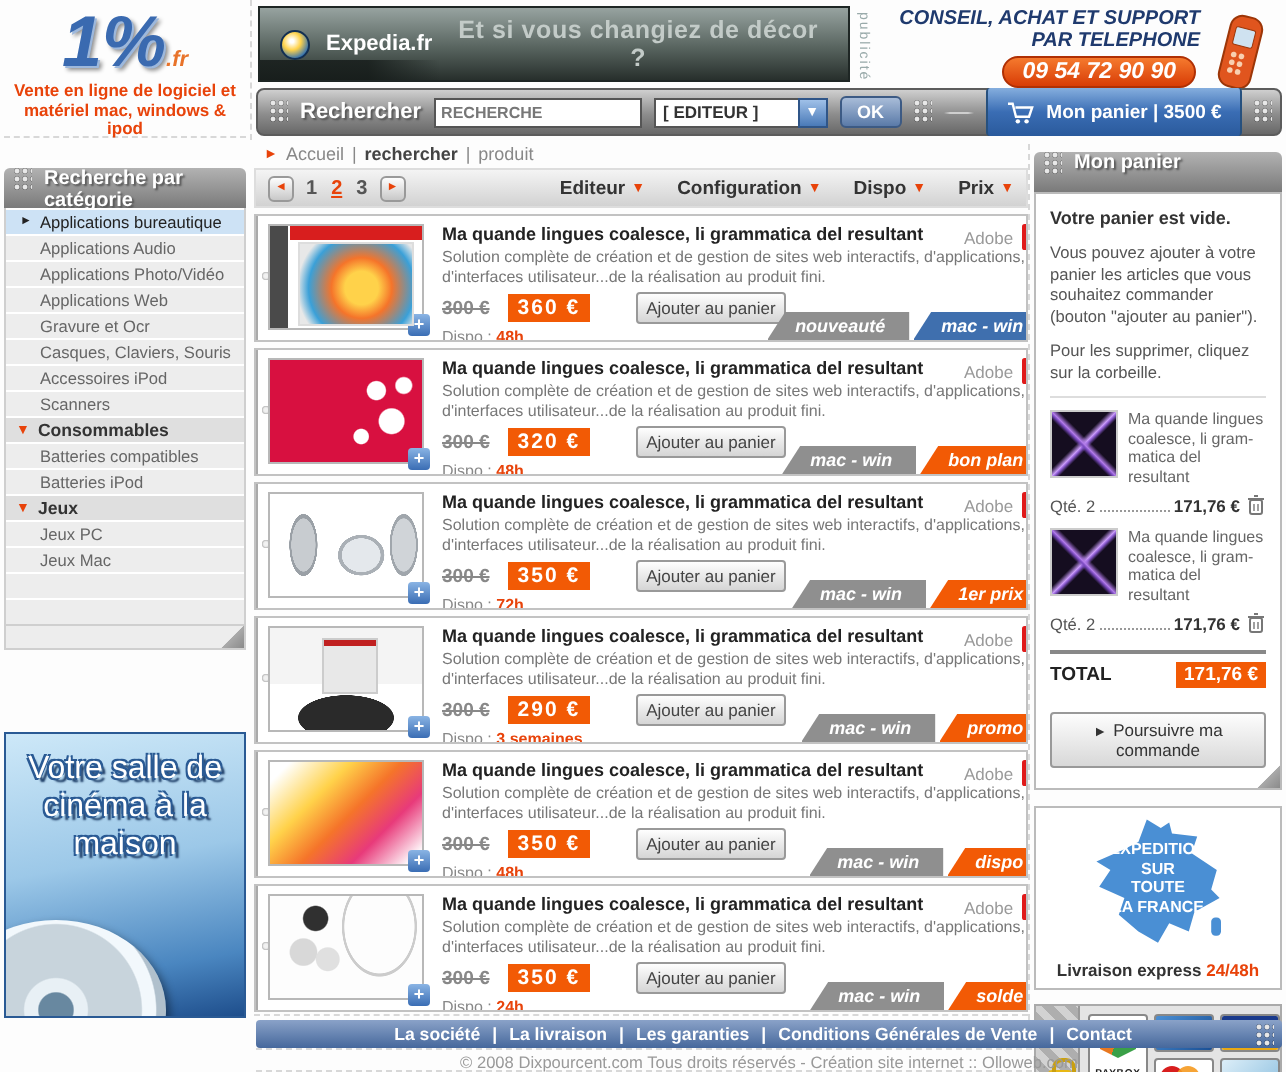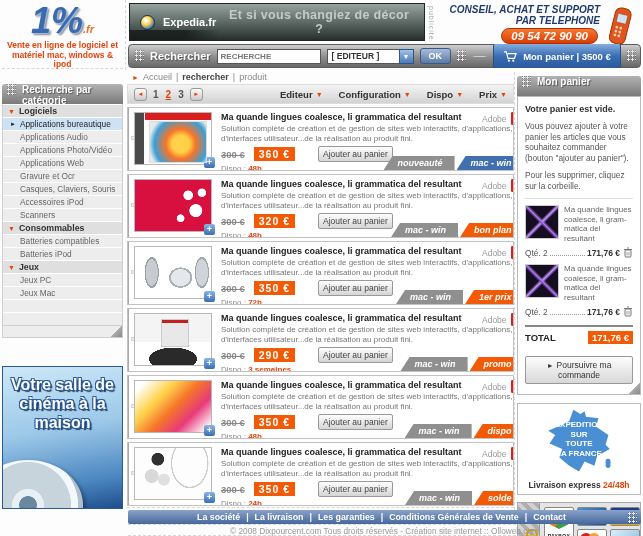--- a/index.html
+++ b/index.html
@@ -83,21 +83,21 @@
   .srow.item{background:#ededed;font-size:8.3px;color:#666;padding-left:13px;}
   .srow.item .sic{color:#222;font-size:6px;}
   .srow.item.selected{background:#cde2f5;color:#222;padding-left:7px;}
   .fold{height:12px;background:#ededed;border-top:1px solid #fff;position:relative;}
   .fold::after{content:"";position:absolute;right:0;bottom:0;width:12px;height:12px;
     background:linear-gradient(135deg,transparent 52%,#aaa 53%,#8a8a8a);}
 
   
   #promo{position:absolute;left:2px;top:366px;width:121px;height:143px;border:1px solid #2a5a94;overflow:hidden;
     background:linear-gradient(170deg,#cde8f8 0%,#9cc8e8 45%,#4a86c0 80%,#1e4e8c 100%);cursor:pointer;}
-  #promo .promo-text{margin-top:8px;text-align:center;font-size:16px;line-height:19px;font-weight:bold;color:#fff;
+  #promo .promo-text{margin-top:8px;text-align:center;font-size:16px;line-height:19px;font-weight:normal;color:#fff;
     text-shadow:-1px -1px 0 #2a5a94,1px -1px 0 #2a5a94,-1px 1px 0 #2a5a94,2px 2px 1px #1a3a64;padding:0 6px;}
   #promo::after{content:"";position:absolute;left:-30px;bottom:-42px;width:110px;height:90px;border-radius:50%;
     background:radial-gradient(circle,#6888a0 0 12%,#e8f0f5 13% 22%,#c8d4dc 23% 60%,#f2f8fc 61% 70%,#b0c0cc 71%);
     box-shadow:2px 2px 4px rgba(0,0,0,.4);}
 
   
   #main{position:absolute;left:127px;top:84px;width:387px;}
   #toolbar{height:20px;background:linear-gradient(180deg,#f4f4f4,#d2d2d2);border:1px solid #ddd;
     display:flex;align-items:center;padding:0 6px;gap:5px;}
   .pg-btn{width:13px;height:13px;border:1px solid #999;border-radius:3px;background:linear-gradient(180deg,#fdfdfd,#c8c8c8);
@@ -310,24 +310,20 @@
       </span>
   </div>
 
   <div id="sidebar">
     <div class="col-head">
       <span class="grip"></span>
       <span>Recherche par catégorie</span>
     </div>
     <div id="sidebar-rows">
 
-        <div class="srow sec">
-          <span class="sic">▼</span>
-          <span>Logiciels</span>
-        </div>
 
 
         <div class="srow item selected">
           <span class="sic">►</span>
           <span>Applications bureautique</span>
         </div>
 
         <div class="srow item">
           <span class="sic"></span>
           <span>Applications Audio</span>

